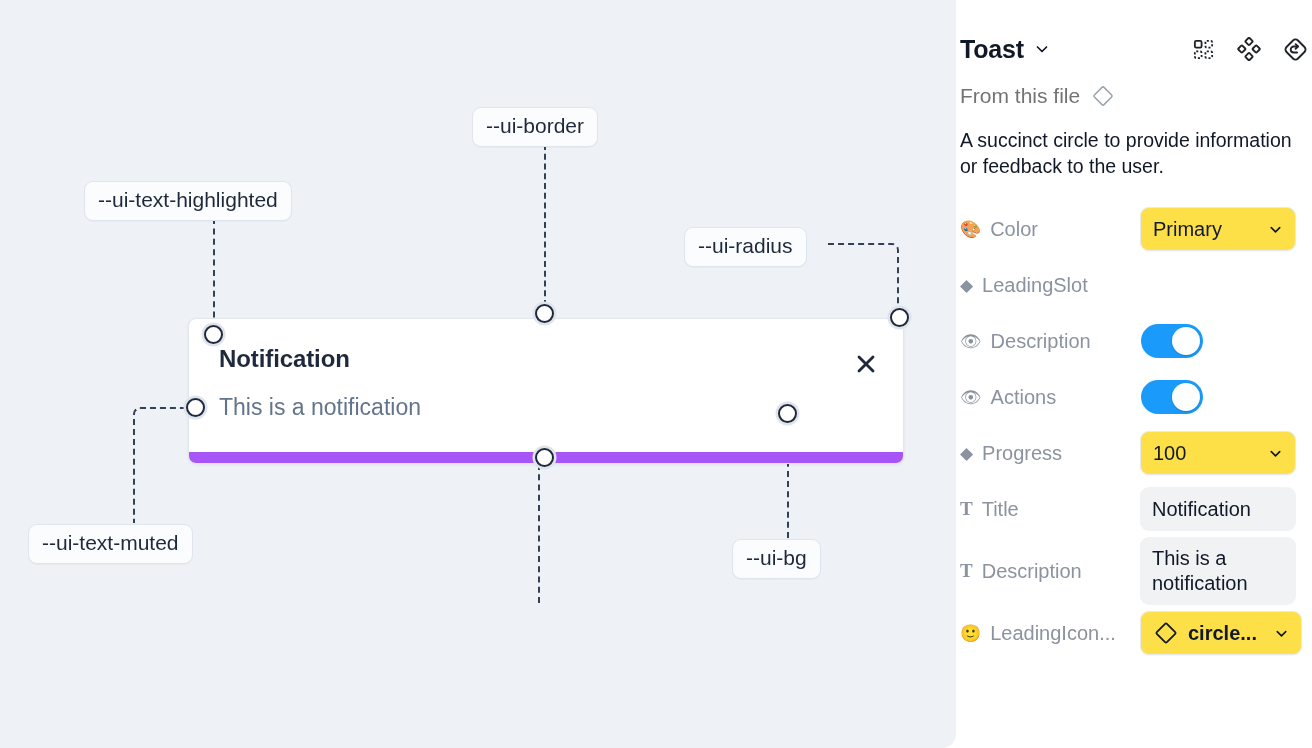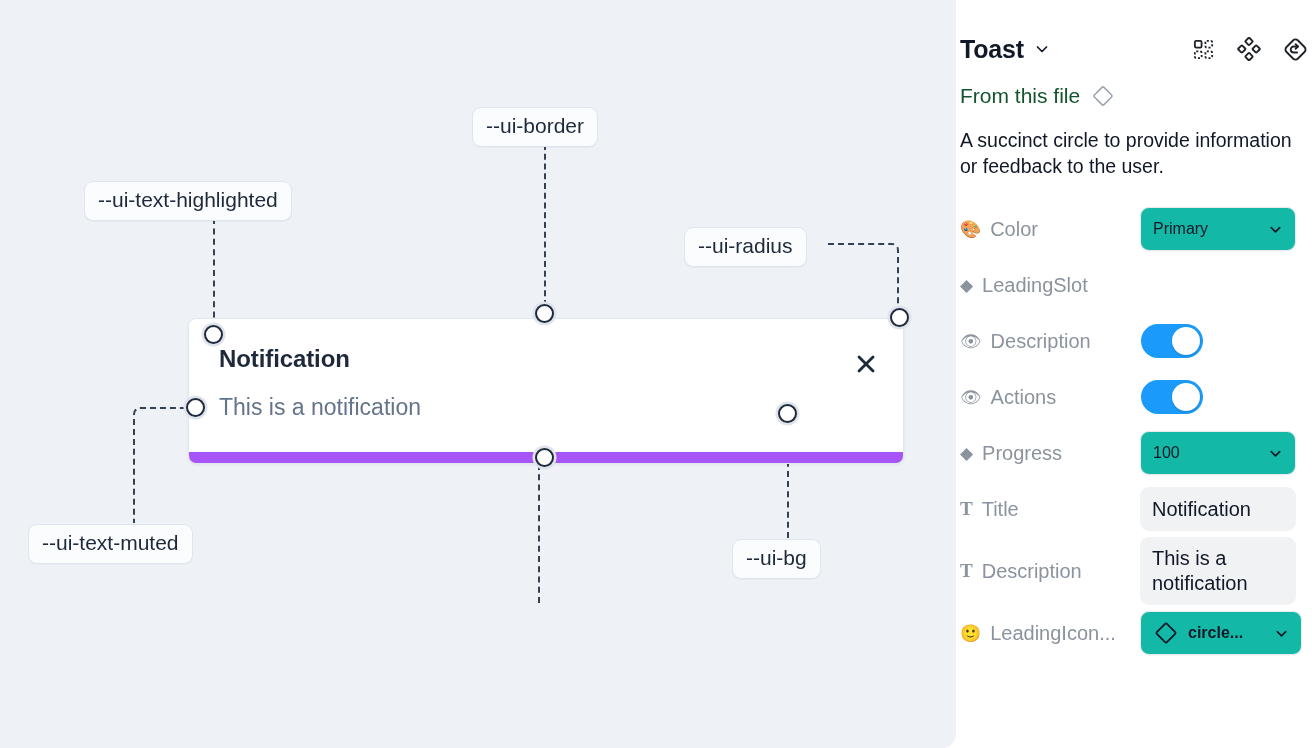--- a/index.html
+++ b/index.html
@@ -117,21 +117,21 @@
     letter-spacing: -0.2px;
   }
   #panel-title-caret { margin-left: 10px; display: flex; align-items: center; cursor: pointer; }
   #header-icons { margin-left: auto; display: flex; align-items: center; gap: 22px; }
   .hdr-icon { cursor: pointer; display: flex; align-items: center; justify-content: center; }
 
   #from-file-row {
     display: flex; align-items: center; gap: 11px;
     margin-top: 22px;
   }
-  #from-file-label { font-size: 21px; color: #14532d; }
+  #from-file-label { font-size: 21px; color: #737373; }
 
   #component-desc {
     margin-top: 20px;
     font-size: 19.5px; line-height: 1.32;
     color: #111827;
     max-width: 340px;
   }
 
   #props { margin-top: 22px; }
   .prop-row {
@@ -146,26 +146,26 @@
   .prop-label .emoji { font-size: 17px; line-height: 1; }
   .prop-label .tletter {
     font-family: "Liberation Serif", "DejaVu Serif", serif;
     font-weight: 700; font-size: 19px; color: #8b939f;
   }
   .prop-label .lbl-text { white-space: nowrap; }
   .prop-control { flex: 1; display: flex; justify-content: flex-start; }
 
   .select {
     width: 156px; min-height: 44px;
-    background: #14b8a6;
+    background: #fde047;
     border: 1.5px solid #e8eaee;
     border-radius: 9px;
     display: flex; align-items: center;
     padding: 0 12px;
-    font-size: 16px; color: #111827; font-weight: 400;
+    font-size: 20px; color: #111827; font-weight: 400;
     cursor: pointer;
     box-shadow: 0 1px 1.5px rgba(15,23,42,.04);
   }
   .select .val { flex: 1; white-space: nowrap; overflow: hidden; }
   .select .caret { margin-left: 6px; display: flex; align-items: center; }
   .select .lead-diamond { margin-right: 9px; display: flex; align-items: center; }
 
   .textfield {
     width: 156px; min-height: 44px;
     background: #f1f2f4;

